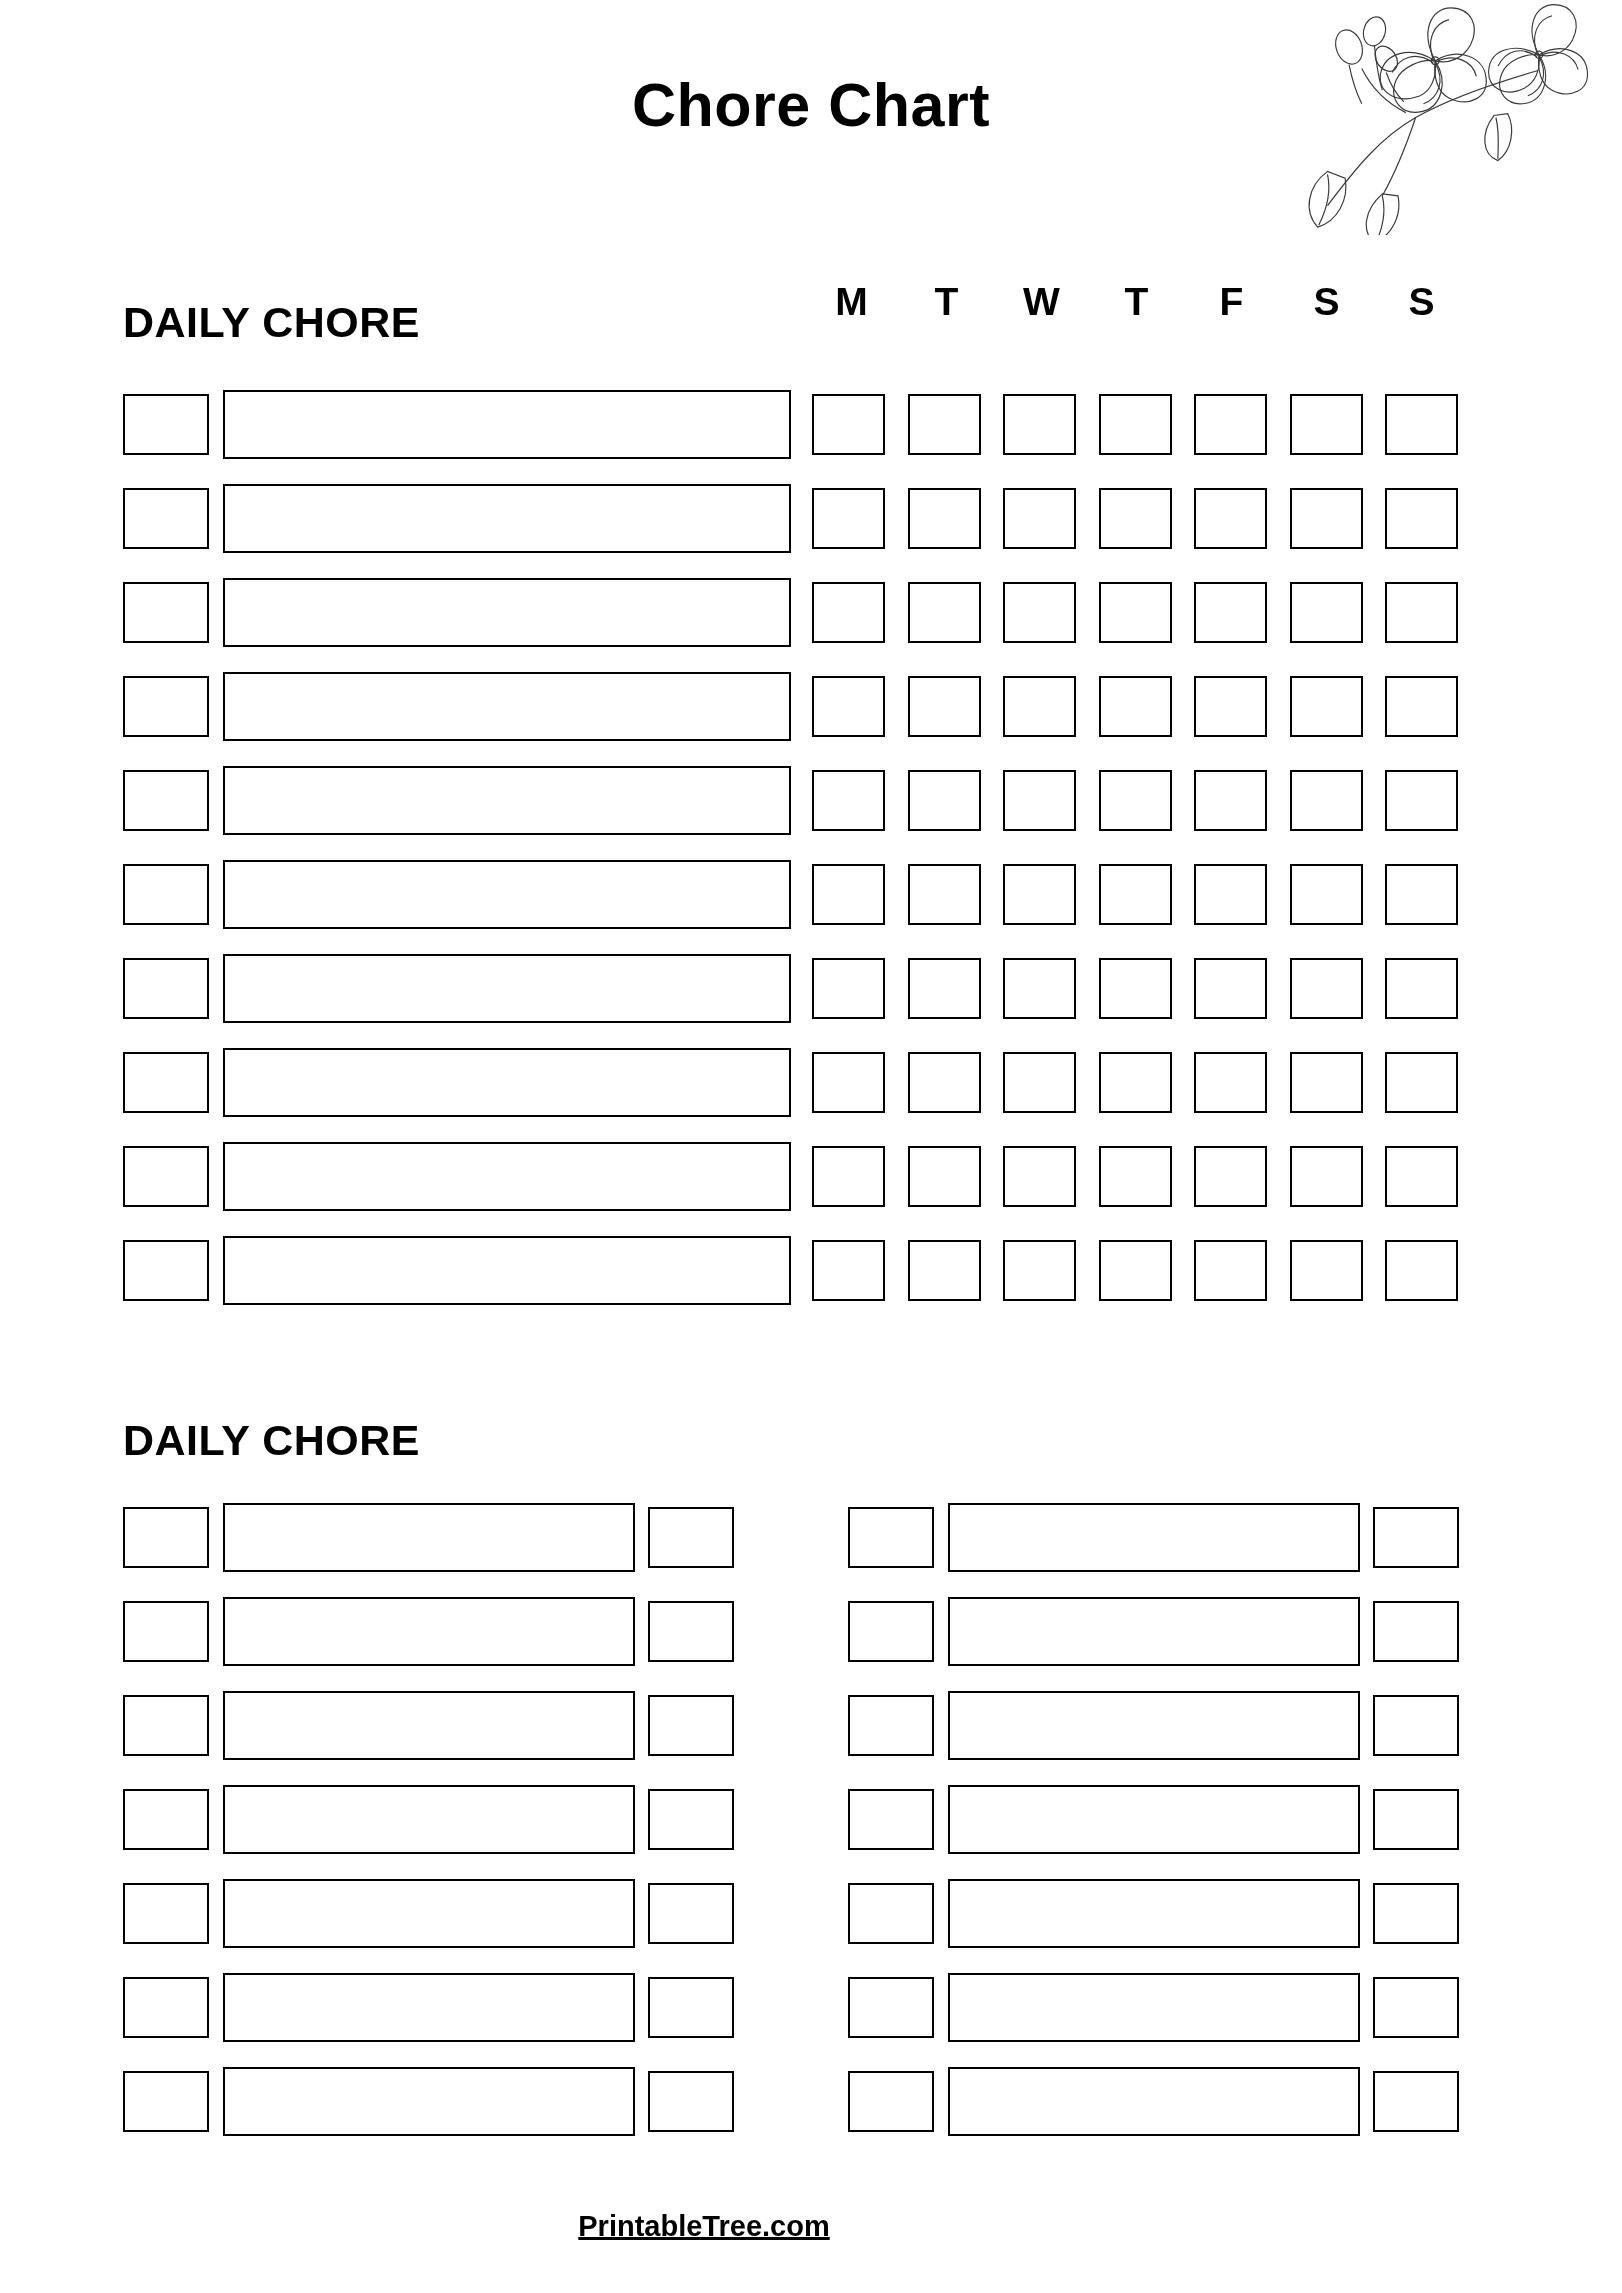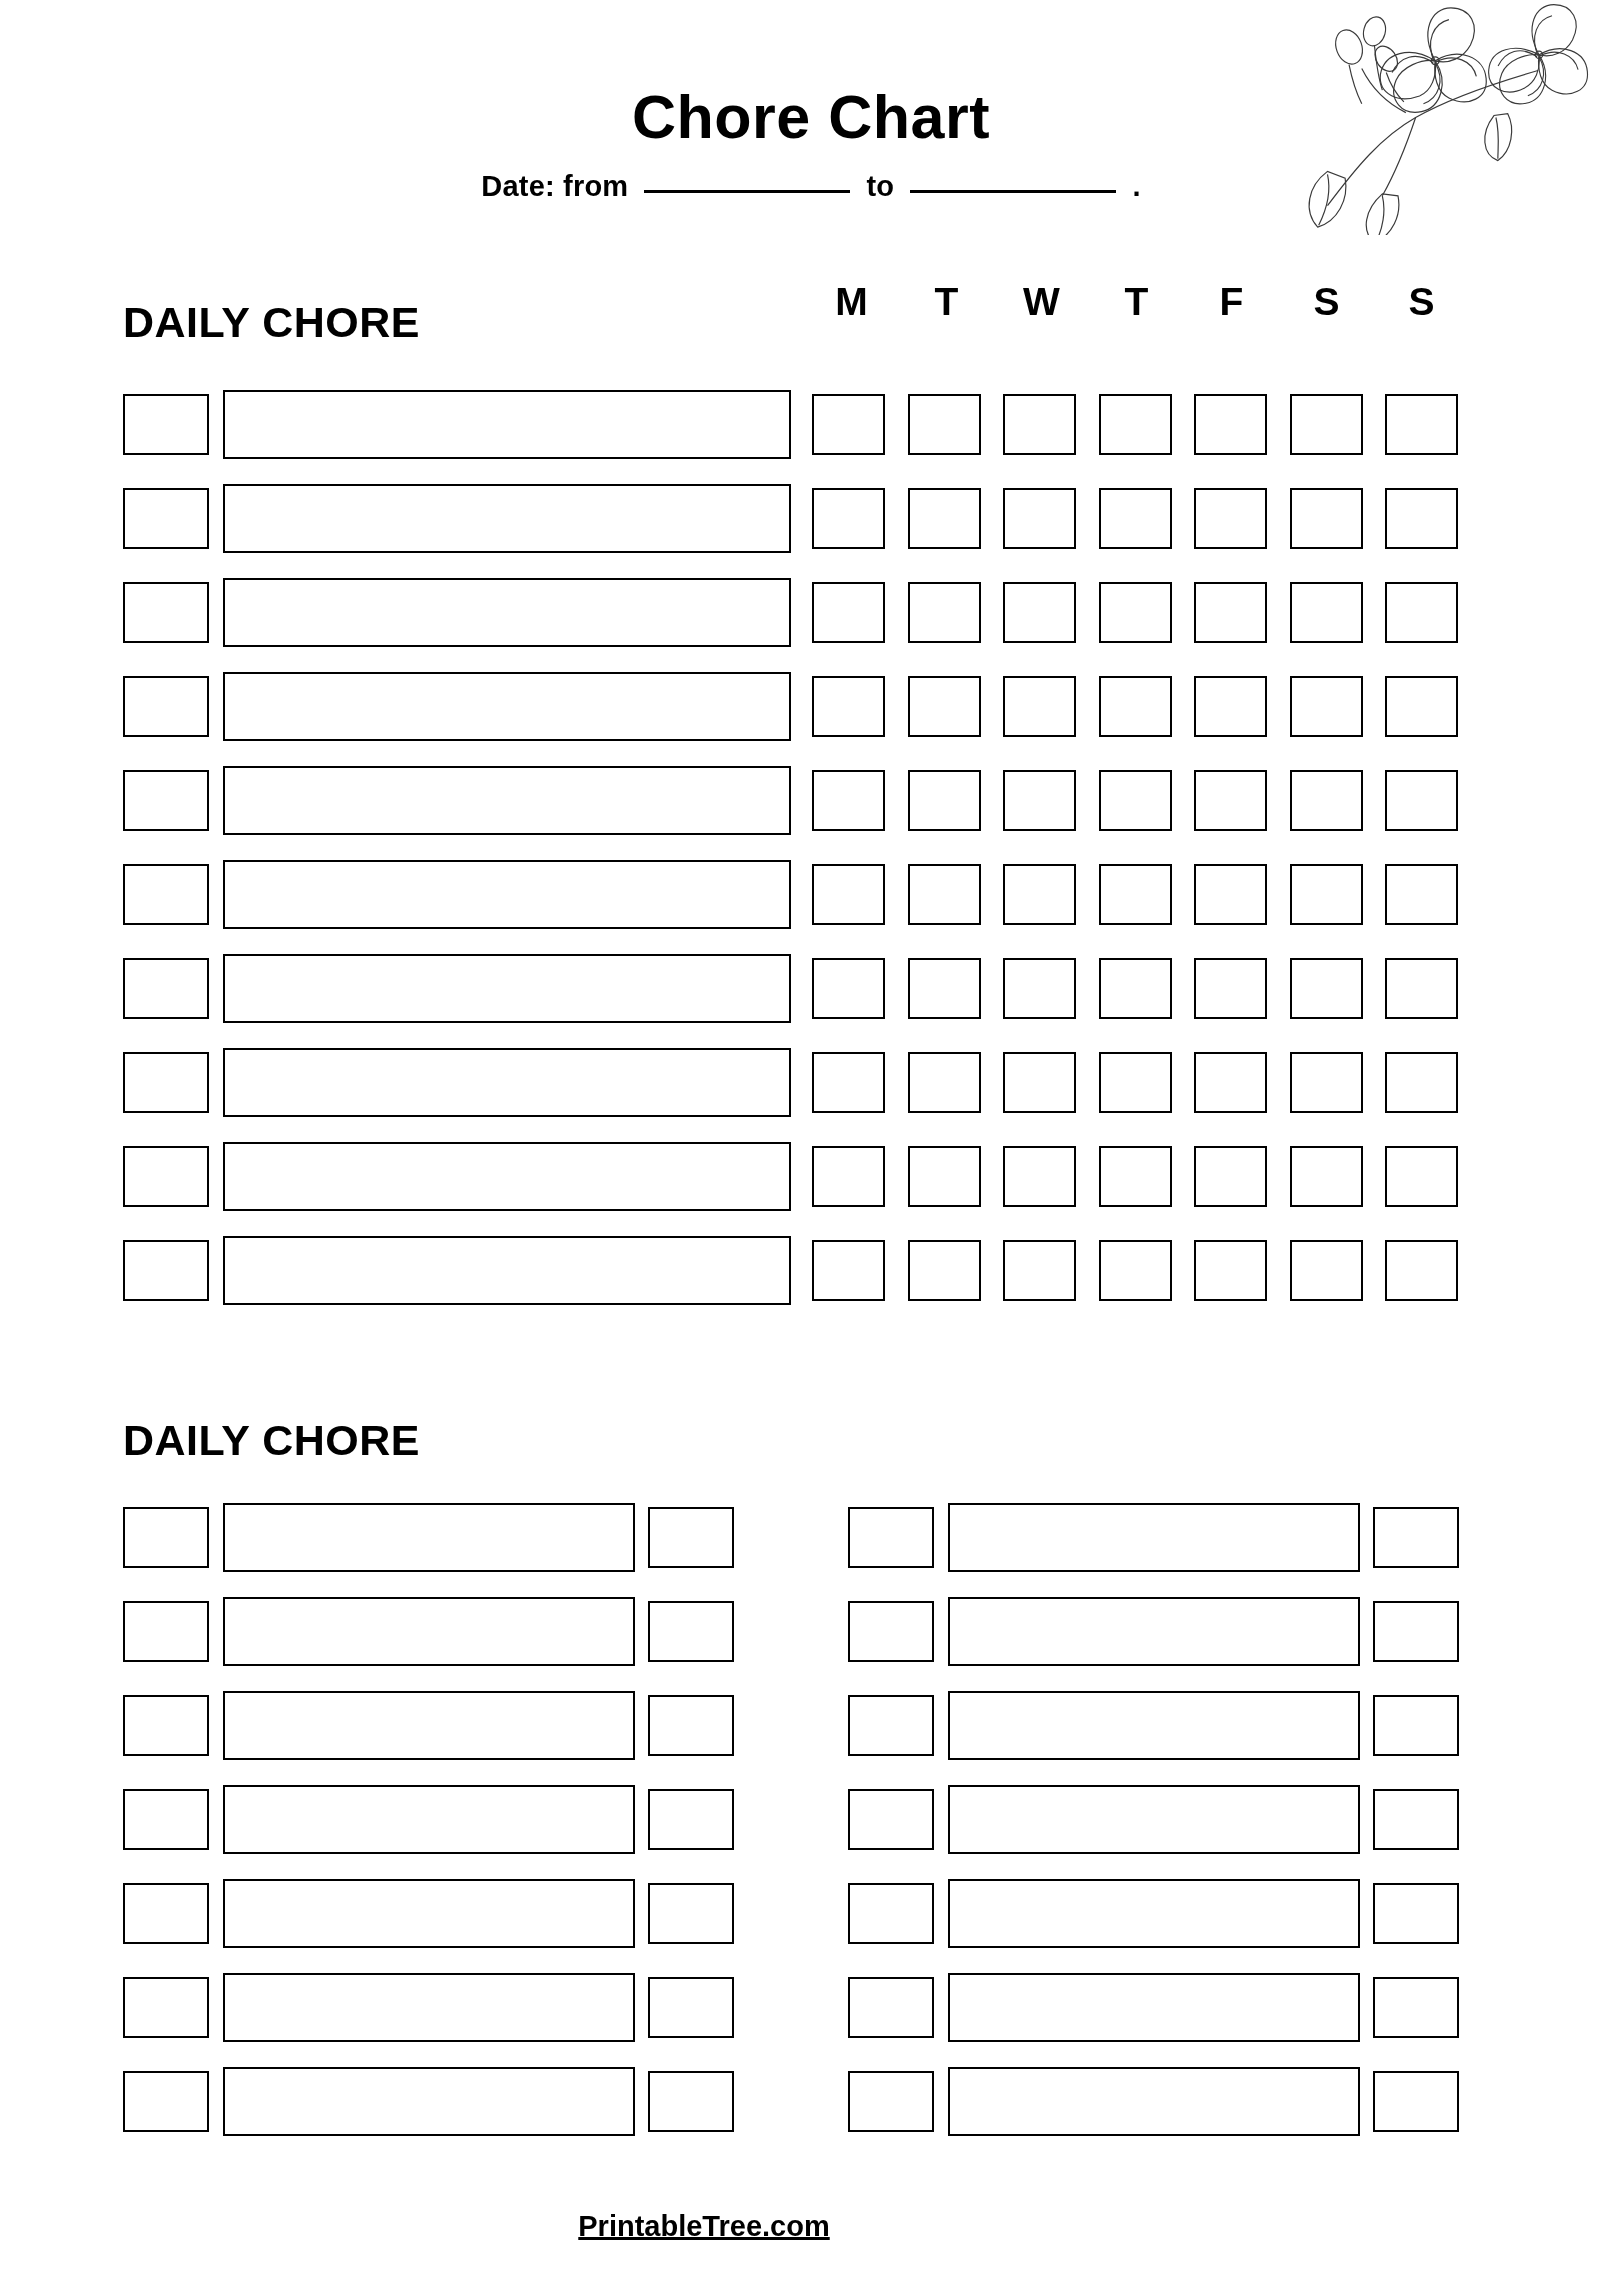--- a/index.html
+++ b/index.html
@@ -28,21 +28,21 @@
     top: 69px;
     left: 0;
     width: 1622px;
     text-align: center;
   }
   .title {
     font-size: 61px;
     font-weight: bold;
     letter-spacing: 0.5px;
     line-height: 1.05;
-    margin: 16px;
+    margin: 4px;
   }
   .date-line {
     font-size: 29px;
     font-weight: bold;
     margin-top: 17.6px;
     letter-spacing: 0.2px;
   }
   .date-line .blank {
     display: inline-block;
     width: 206px;
@@ -222,27 +222,20 @@
         <circle cx="0" cy="0" r="4"></circle>
       </g>
 
       <path d="M210 118 C196 136 198 158 214 164 C228 154 232 132 224 116 Z"></path>
       <path d="M212 120 C216 136 214 152 214 162"></path>
     </svg>
   </div>
 
   <div class="header">
     <div class="title">Chore Chart</div>
-    <div class="date-line">
-      <span>Date: from</span>
-      <span class="blank"></span>
-      <span>to</span>
-      <span class="blank"></span>
-      <span>.</span>
-    </div>
   </div>
 
   <div class="section-heading" id="daily-heading">DAILY CHORE</div>
 
   <div class="dow-row">
     <div class="dow">M</div>
     <div class="dow">T</div>
     <div class="dow">W</div>
     <div class="dow">T</div>
     <div class="dow">F</div>

